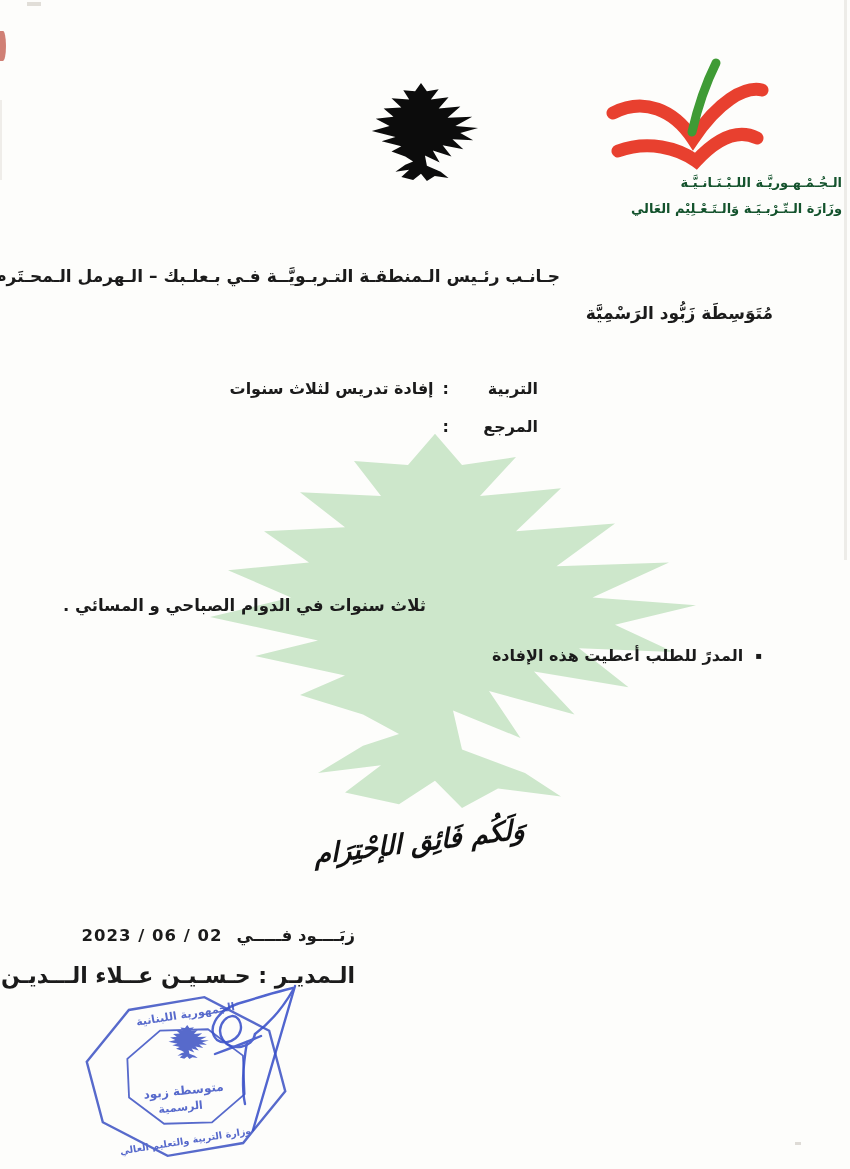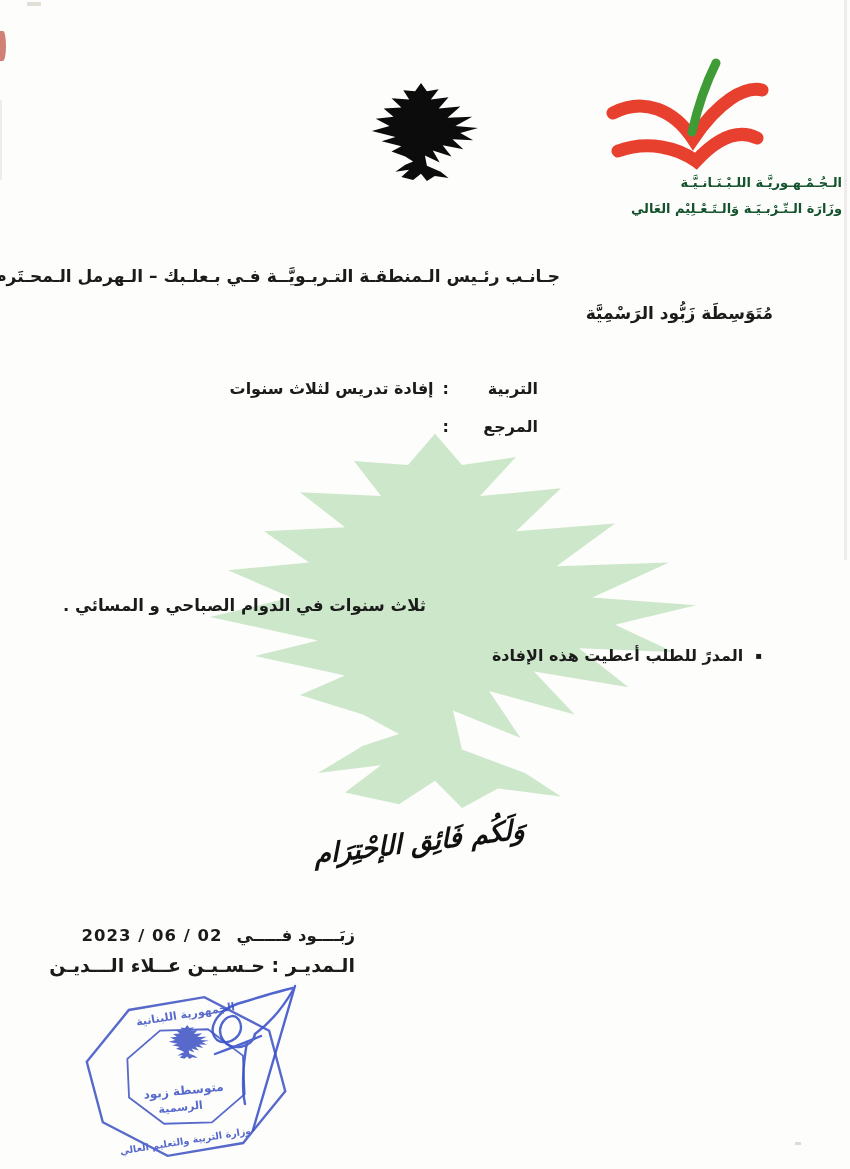--- a/index.html
+++ b/index.html
@@ -50,21 +50,21 @@
   .closing{
     left:312px;top:826px;width:215px;z-index:3;
     font-family:"DejaVu Serif","Liberation Serif",serif;
     font-style:italic;font-weight:bold;font-size:27px;letter-spacing:1px;
     transform:rotate(-7deg) skewX(-4deg);color:#111;direction:rtl;text-align:center;white-space:nowrap;
   }
 
   .dateblock{right:495px;top:926px;z-index:3;}
   .date-row{display:flex;direction:rtl;gap:14px;font-weight:bold;font-size:16.5px;white-space:nowrap;}
   .datenum{direction:ltr;unicode-bidi:isolate;letter-spacing:1px;}
-  .director{margin-top:9px;font-size:19px;white-space:nowrap;}
+  .director{margin-top:18px;font-size:22px;white-space:nowrap;}
 
   .stamp{left:80px;top:993px;width:212px;height:168px;z-index:4;opacity:.92;}
   .signature{left:195px;top:982px;width:120px;height:155px;z-index:5;opacity:.88;}
 </style>
 </head>
 <body>
 
 <div id="page">
 
   <div class="art band-right"></div>

